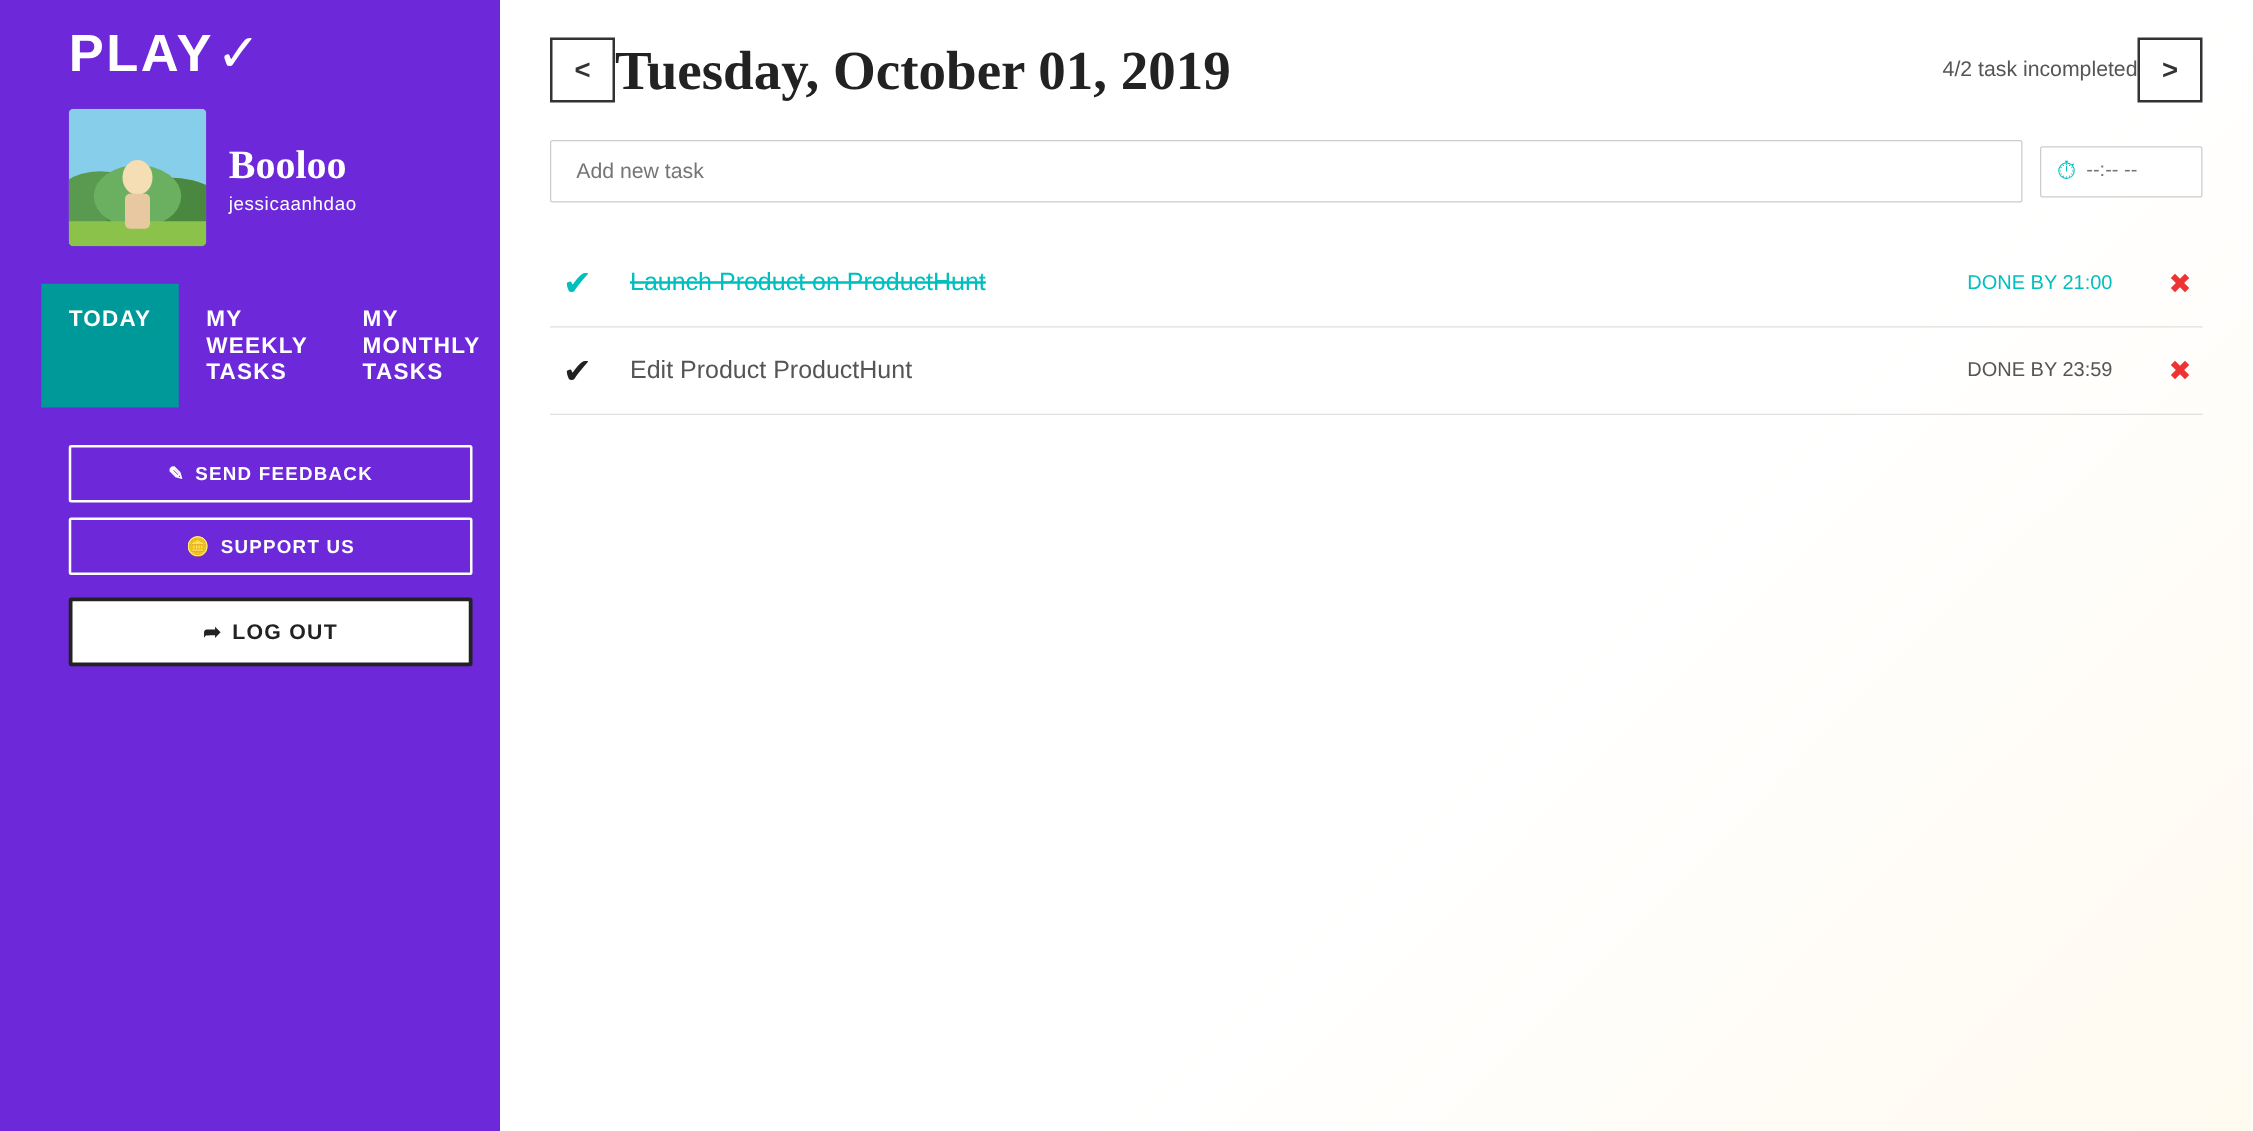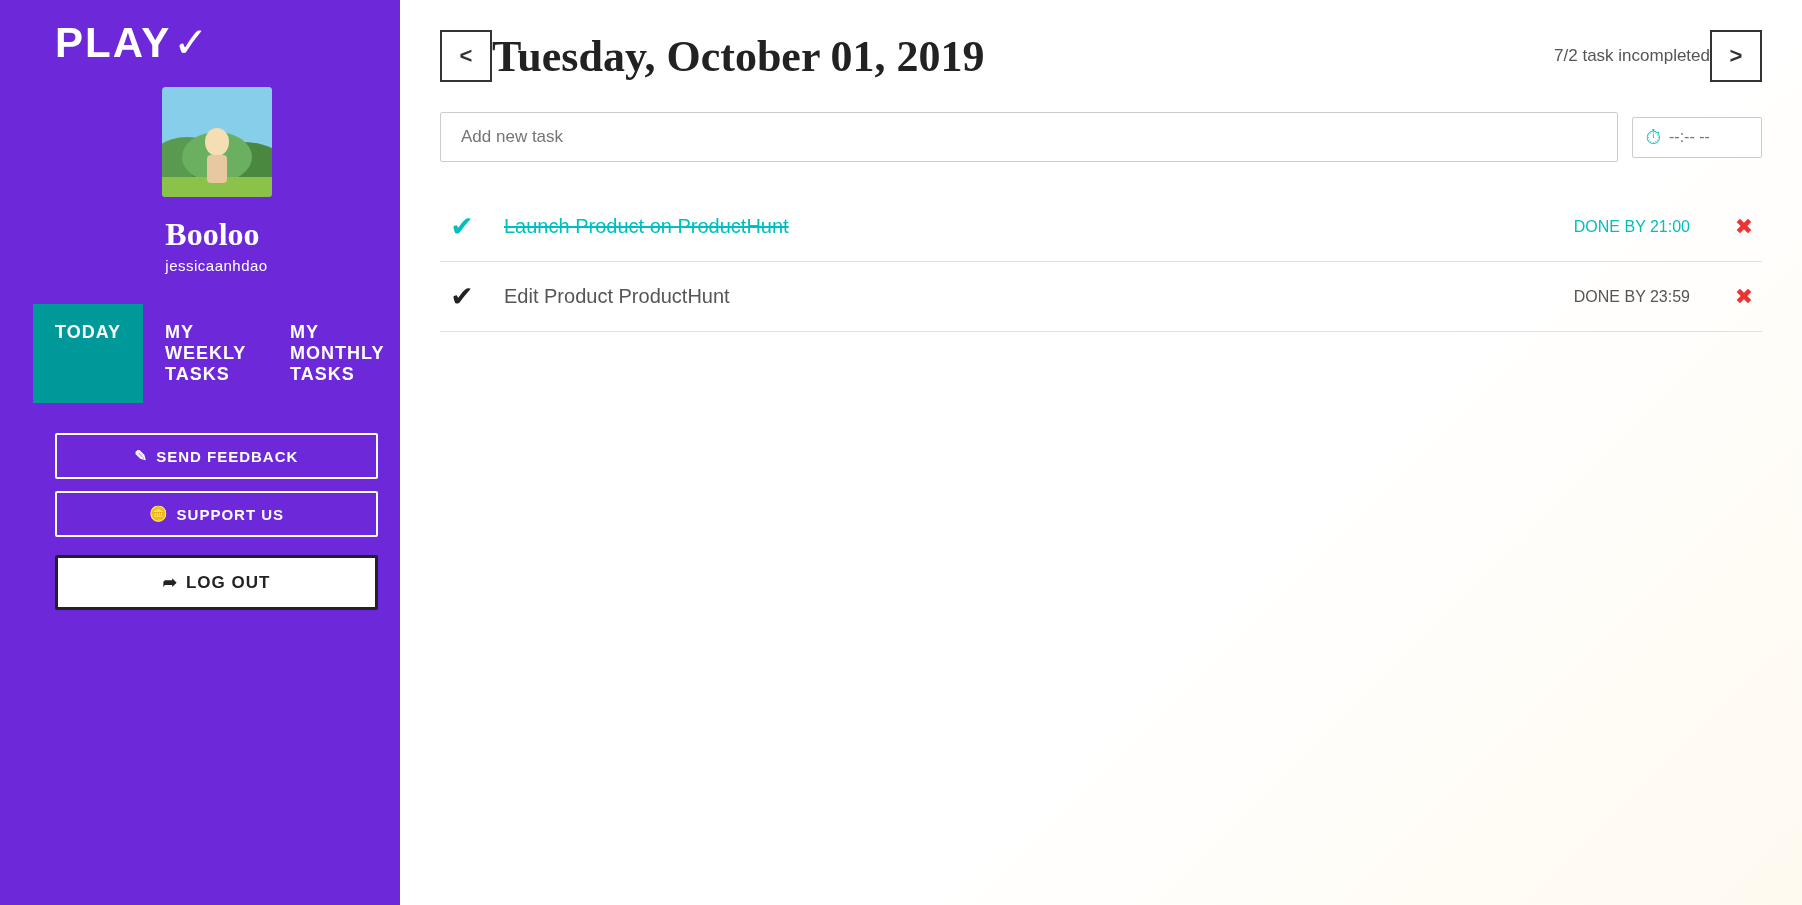--- a/index.html
+++ b/index.html
@@ -42,21 +42,20 @@
       color: #fff;
       font-size: 42px;
       margin-left: 2px;
     }
 
     .profile-section {
       display: flex;
       align-items: center;
       padding: 10px 22px 20px 22px;
       gap: 18px;
-      flex-direction: column;
     }
 
     .avatar {
       width: 110px;
       height: 110px;
       border-radius: 4px;
       overflow: hidden;
       background: #88ddcc;
       flex-shrink: 0;
     }
@@ -384,21 +383,21 @@
 
 <div class="main">
 
   <div class="main-header">
     <button class="nav-arrow">
       <span>&lt;</span>
     </button>
 
     <div class="header-center">
       <span class="header-date">Tuesday, October 01, 2019</span>
-      <span class="task-count">7/2 task incompleted</span>
+      <span class="task-count">4/2 task incompleted</span>
     </div>
 
     <button class="nav-arrow right-arrow">
       <span>&gt;</span>
     </button>
   </div>
 
   <div class="add-task-row">
     <input class="add-task-input" type="text" placeholder="Add new task" style="">
     <div class="time-input-wrap">

